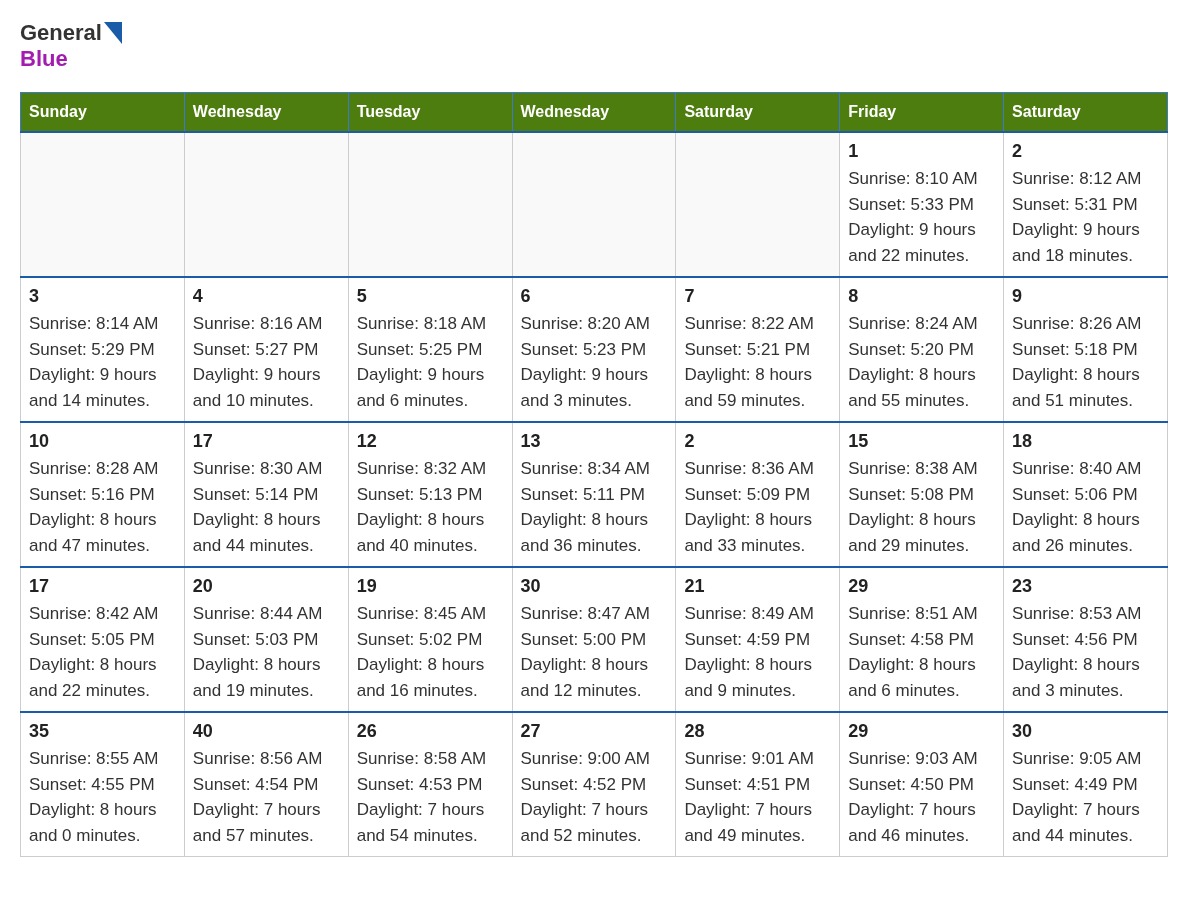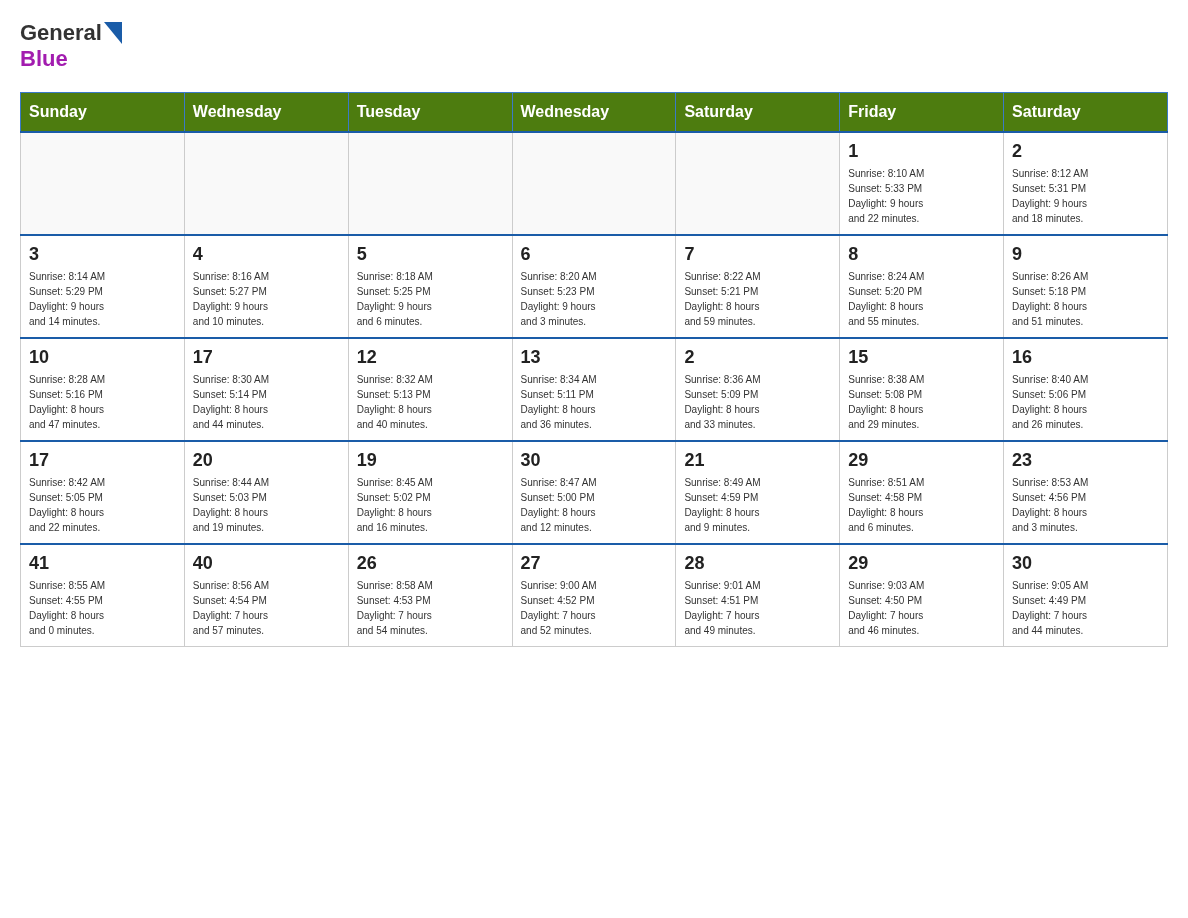--- a/index.html
+++ b/index.html
@@ -81,21 +81,21 @@
     }
     .day-number {
       font-size: 18px;
       font-weight: bold;
       color: #222;
       display: block;
       margin-bottom: 4px;
     }
     .day-info {
       color: #333;
-      font-size: 10px;
+      font-size: 17px;
       line-height: 1.5;
     }
     .empty-cell {
       background: #f9f9f9;
     }
     tr.week-row td {
       border-top: 2px solid #1a5ca8;
     }
     .calendar-table thead tr th {
       border: 1px solid #3a7ac8;
@@ -197,21 +197,21 @@
         </td>
         <td>
           <span class="day-number">2</span>
           <div class="day-info">Sunrise: 8:36 AM<br>Sunset: 5:09 PM<br>Daylight: 8 hours<br>and 33 minutes.</div>
         </td>
         <td>
           <span class="day-number">15</span>
           <div class="day-info">Sunrise: 8:38 AM<br>Sunset: 5:08 PM<br>Daylight: 8 hours<br>and 29 minutes.</div>
         </td>
         <td>
-          <span class="day-number">16</span>
+          <span class="day-number">18</span>
           <div class="day-info">Sunrise: 8:40 AM<br>Sunset: 5:06 PM<br>Daylight: 8 hours<br>and 26 minutes.</div>
         </td>
       </tr>
       <tr class="week-row">
         <td>
           <span class="day-number">17</span>
           <div class="day-info">Sunrise: 8:42 AM<br>Sunset: 5:05 PM<br>Daylight: 8 hours<br>and 22 minutes.</div>
         </td>
         <td>
           <span class="day-number">20</span>
@@ -233,21 +233,21 @@
           <span class="day-number">29</span>
           <div class="day-info">Sunrise: 8:51 AM<br>Sunset: 4:58 PM<br>Daylight: 8 hours<br>and 6 minutes.</div>
         </td>
         <td>
           <span class="day-number">23</span>
           <div class="day-info">Sunrise: 8:53 AM<br>Sunset: 4:56 PM<br>Daylight: 8 hours<br>and 3 minutes.</div>
         </td>
       </tr>
       <tr class="week-row">
         <td>
-          <span class="day-number">41</span>
+          <span class="day-number">35</span>
           <div class="day-info">Sunrise: 8:55 AM<br>Sunset: 4:55 PM<br>Daylight: 8 hours<br>and 0 minutes.</div>
         </td>
         <td>
           <span class="day-number">40</span>
           <div class="day-info">Sunrise: 8:56 AM<br>Sunset: 4:54 PM<br>Daylight: 7 hours<br>and 57 minutes.</div>
         </td>
         <td>
           <span class="day-number">26</span>
           <div class="day-info">Sunrise: 8:58 AM<br>Sunset: 4:53 PM<br>Daylight: 7 hours<br>and 54 minutes.</div>
         </td>

